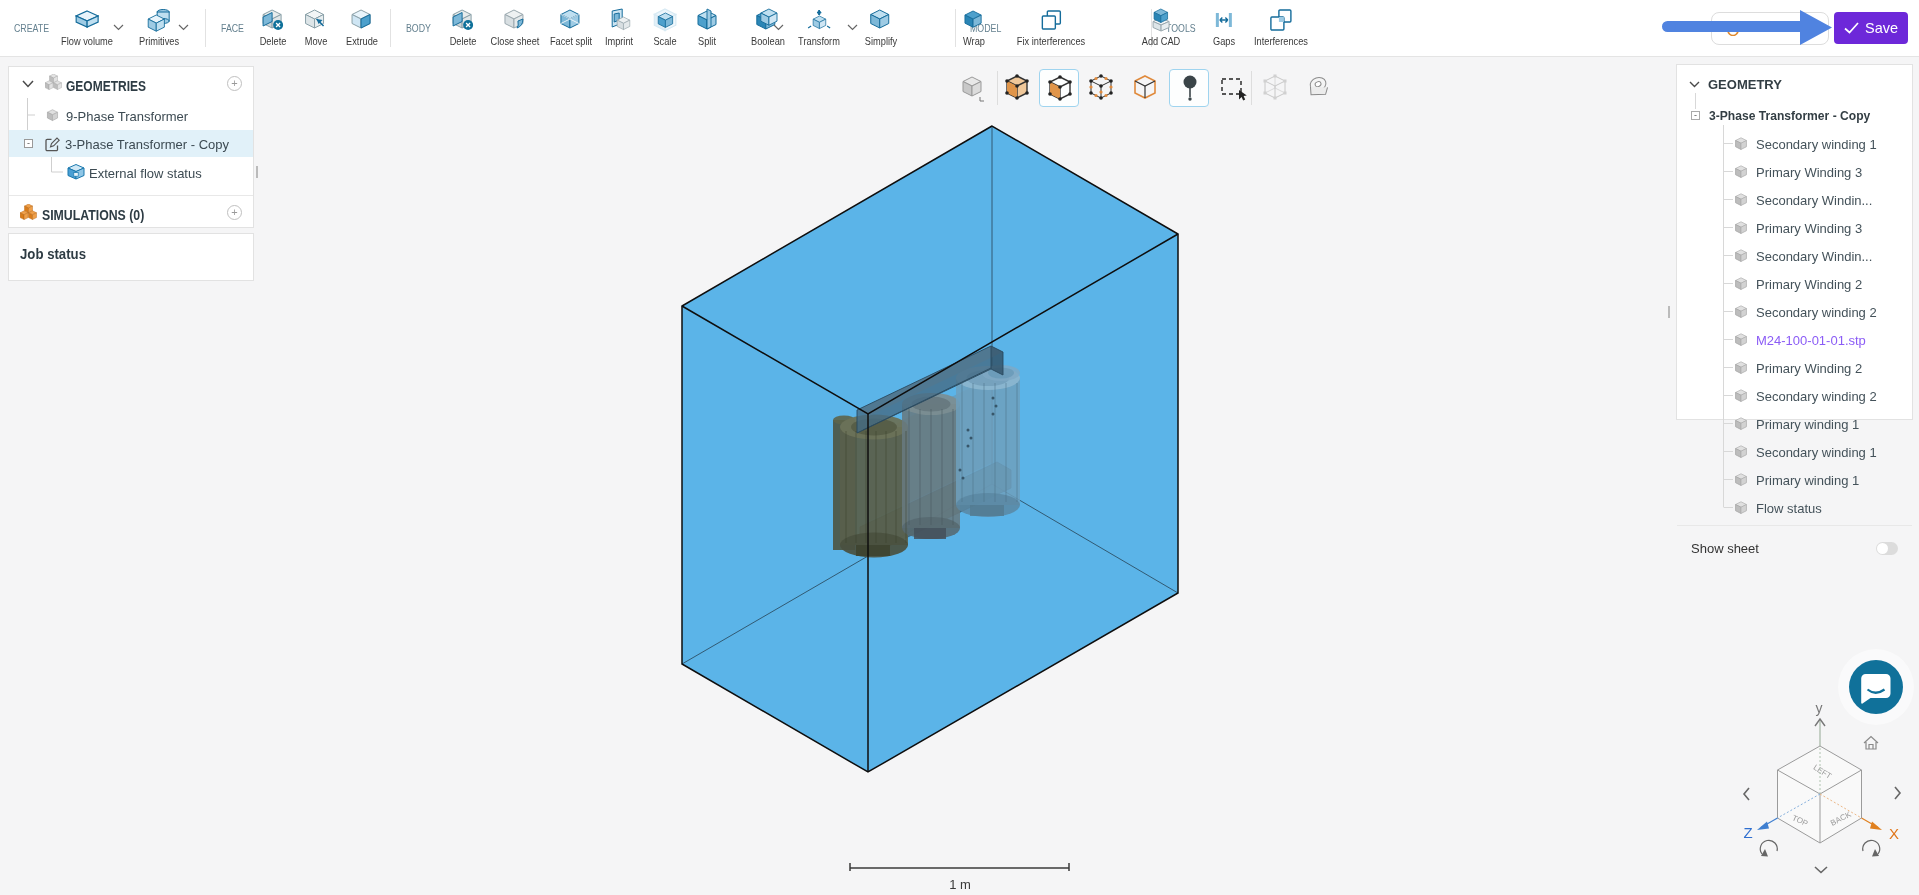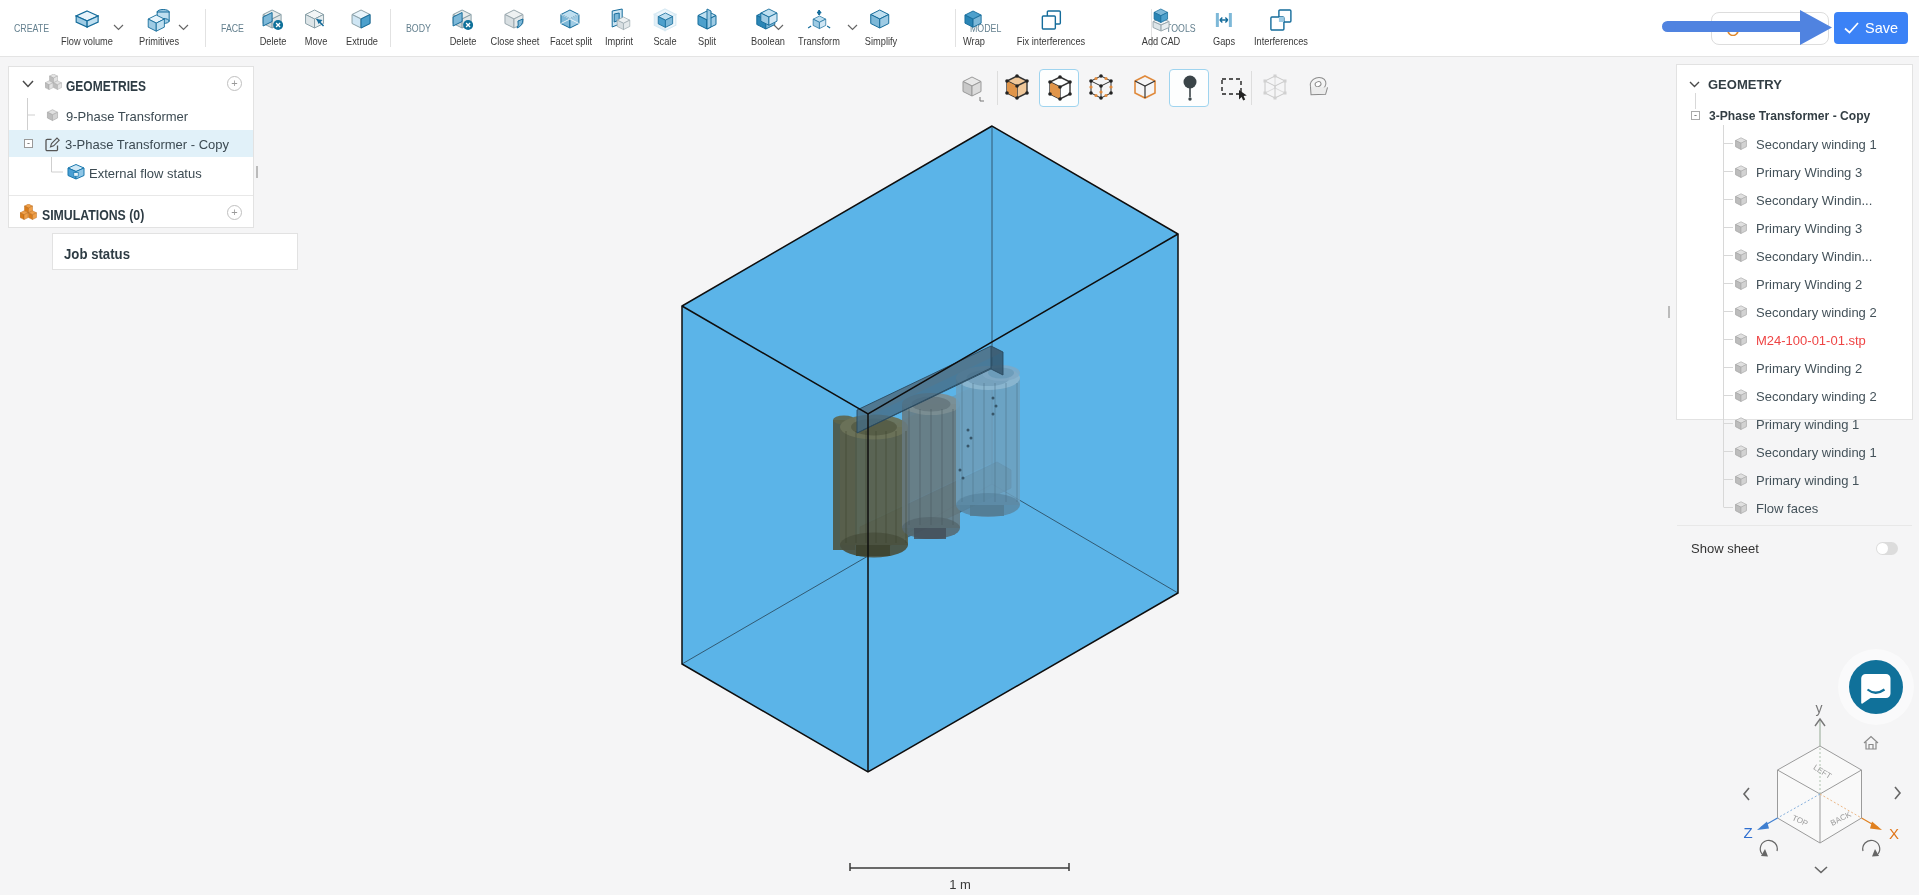--- a/index.html
+++ b/index.html
@@ -9,26 +9,26 @@
   
   #topbar { position:absolute; left:0; top:0; width:1919px; height:57px; background:#fff; border-bottom:1px solid #e4e4e4; z-index:30; }
   .grouplabel { position:absolute; top:22px; font-size:11px; color:#64808f; transform:scaleX(0.8); transform-origin:left center; }
   .sep { position:absolute; top:9px; height:38px; width:1px; background:#e2e2e2; }
   .tool { position:absolute; top:8px; transform:translateX(-50%); text-align:center; }
   .tool .ticon { height:24px; display:flex; align-items:center; justify-content:center; }
   .tool .tlabel { font-size:11px; color:#3a3a3a; margin-top:3px; white-space:nowrap; transform:scaleX(0.84); transform-origin:center; }
 
   
   #ghostbtn { position:absolute; left:1711px; top:12px; width:118px; height:33px; background:#fff; border:1px solid #ddd; border-radius:8px; }
-  #savebtn { position:absolute; left:1834px; top:12px; width:74px; height:32px; background:#3b82f6; border-radius:4px; color:#fff; font-size:14.5px; display:flex; align-items:center; justify-content:center; gap:6px; }
+  #savebtn { position:absolute; left:1834px; top:12px; width:74px; height:32px; background:#6d28d9; border-radius:4px; color:#fff; font-size:14.5px; display:flex; align-items:center; justify-content:center; gap:6px; }
 
   
   .card { position:absolute; background:#fff; border:1px solid #e2e2e2; }
   #lp1 { left:8px; top:66px; width:246px; height:162px; }
-  #lp2 { left:8px; top:233px; width:246px; height:37px;margin-left:44px; }
+  #lp2 { left:8px; top:233px; width:246px; height:48px; }
   #rp  { left:1676px; top:64px; width:237px; height:356px; }
   .t13 { font-size:13px; color:#3c4a52; white-space:nowrap; }
   .plus { position:absolute; width:15px; height:15px; border:1px solid #c0c0c0; border-radius:50%; color:#9a9a9a; font-size:11px; line-height:13px; text-align:center; }
   svg { display:block; }
 </style>
 </head>
 <body>
 
 <svg id="scene" class="abs" style="left:0;top:0;z-index:1" width="1919" height="895" viewBox="0 0 1919 895">
   <polygon points="992,126 682,306 682,664 868,772 1178,593 1178,234" fill="#5bb4e8"></polygon>
@@ -606,21 +606,21 @@
         <span class="abs" style="left:79px;top:7px;font-size:13px;color:#44525a;white-space:nowrap">Secondary winding 2</span>
       </div>
       <div style="position:relative;height:28px">
         <span class="abs" style="left:57px;top:7px">
           <svg width="14" height="14" viewBox="0 0 18 18">
             <polygon points="9,1 16,4.5 9,8 2,4.5" fill="#e0e0e0" stroke="#b5b5b5"></polygon>
             <polygon points="2,4.5 9,8 9,16 2,12.5" fill="#bdbdbd" stroke="#a8a8a8"></polygon>
             <polygon points="16,4.5 9,8 9,16 16,12.5" fill="#d2d2d2" stroke="#b0b0b0"></polygon>
           </svg>
         </span>
-        <span class="abs" style="left:79px;top:7px;font-size:13px;color:#ef4444;white-space:nowrap">M24-100-01-01.stp</span>
+        <span class="abs" style="left:79px;top:7px;font-size:13px;color:#8b5cf6;white-space:nowrap">M24-100-01-01.stp</span>
       </div>
       <div style="position:relative;height:28px">
         <span class="abs" style="left:57px;top:7px">
           <svg width="14" height="14" viewBox="0 0 18 18">
             <polygon points="9,1 16,4.5 9,8 2,4.5" fill="#e0e0e0" stroke="#b5b5b5"></polygon>
             <polygon points="2,4.5 9,8 9,16 2,12.5" fill="#bdbdbd" stroke="#a8a8a8"></polygon>
             <polygon points="16,4.5 9,8 9,16 16,12.5" fill="#d2d2d2" stroke="#b0b0b0"></polygon>
           </svg>
         </span>
         <span class="abs" style="left:79px;top:7px;font-size:13px;color:#44525a;white-space:nowrap">Primary Winding 2</span>
@@ -666,21 +666,21 @@
         <span class="abs" style="left:79px;top:7px;font-size:13px;color:#44525a;white-space:nowrap">Primary winding 1</span>
       </div>
       <div style="position:relative;height:28px">
         <span class="abs" style="left:57px;top:7px">
           <svg width="14" height="14" viewBox="0 0 18 18">
             <polygon points="9,1 16,4.5 9,8 2,4.5" fill="#e0e0e0" stroke="#b5b5b5"></polygon>
             <polygon points="2,4.5 9,8 9,16 2,12.5" fill="#bdbdbd" stroke="#a8a8a8"></polygon>
             <polygon points="16,4.5 9,8 9,16 16,12.5" fill="#d2d2d2" stroke="#b0b0b0"></polygon>
           </svg>
         </span>
-        <span class="abs" style="left:79px;top:7px;font-size:13px;color:#44525a;white-space:nowrap">Flow faces</span>
+        <span class="abs" style="left:79px;top:7px;font-size:13px;color:#44525a;white-space:nowrap">Flow status</span>
       </div>
     </div>
   <div class="abs" style="left:0;top:460px;width:235px;border-top:1px solid #e8e8e8"></div>
   <span class="abs" style="left:14px;top:476px;font-size:13px;color:#333">Show sheet</span>
   <span class="abs" style="left:199px;top:477px;width:22px;height:13px;background:#dcdcdc;border-radius:7px;">
       <span class="abs" style="left:1px;top:1px;width:11px;height:11px;background:#fff;border-radius:50%;"></span>
     </span>
 </div>
 
 <div id="vicons" class="abs" style="left:950px; top:68px; z-index:10">

